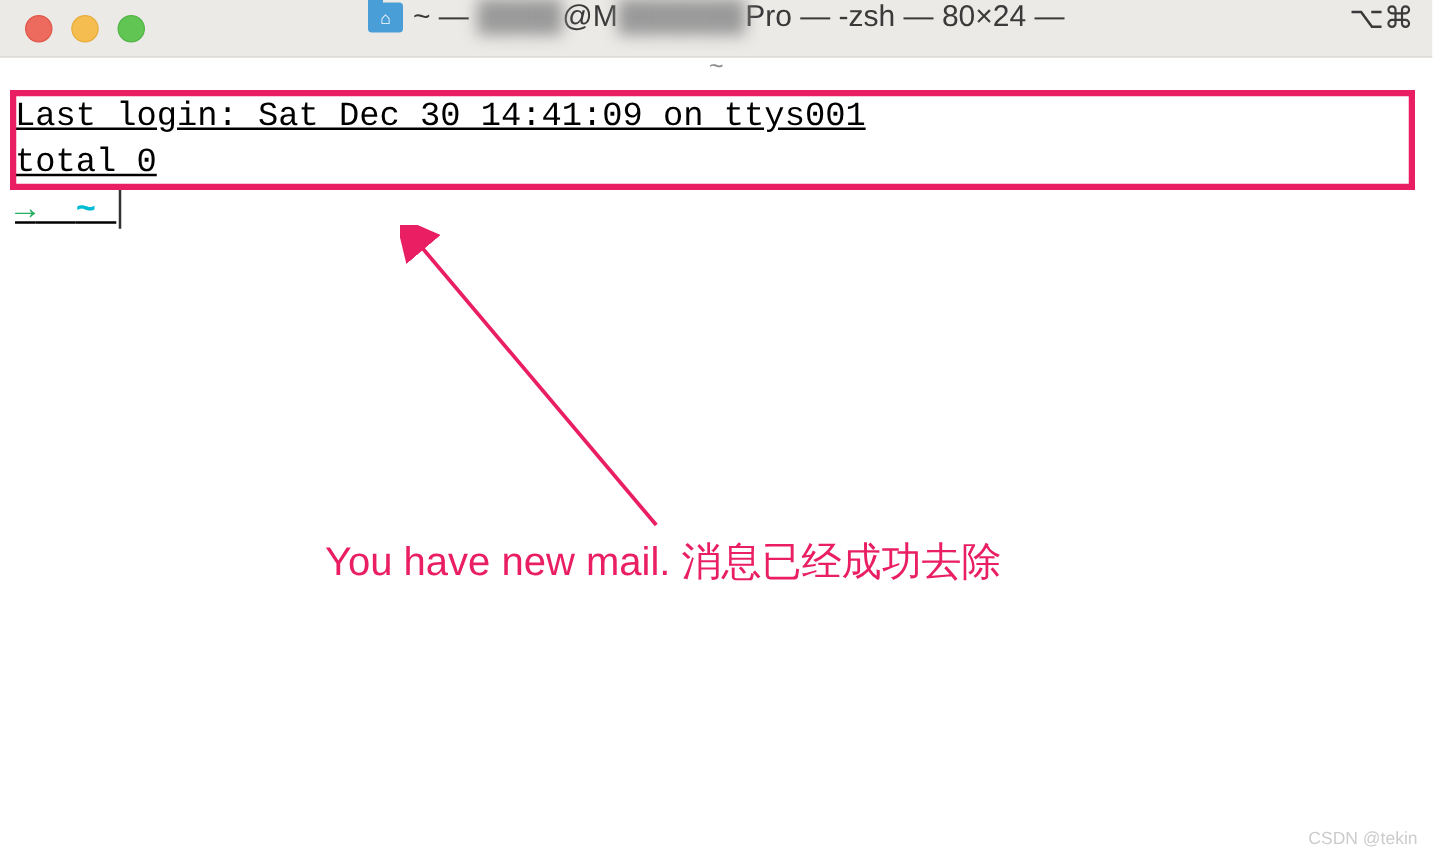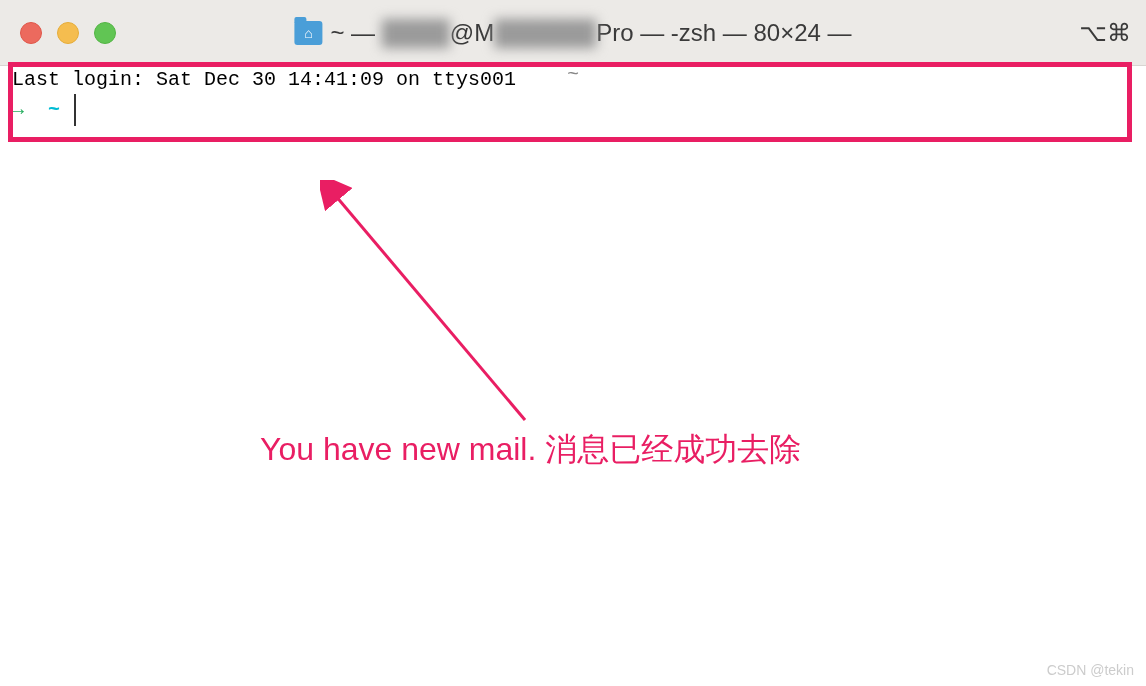--- a/index.html
+++ b/index.html
@@ -18,25 +18,24 @@
     }
     
     .window {
       width: 100%;
       height: 100%;
       background: #ffffff;
       position: relative;
     }
     
     .titlebar {
-      height: 66px;
+      height: 46px;
       background: #eceae7;
       display: flex;
-      align-items: center;
-      padding: 12px 20px;
+      padding: 0 20px;
       border-bottom: 1px solid #d8d5d2;
       position: relative;
     }
     
     .traffic-lights {
       display: flex;
       gap: 15px;
       align-items: center;
     }
     
@@ -123,24 +122,26 @@
       bottom: -20px;
       left: 50%;
       transform: translateX(-50%);
       color: #888;
       font-size: 20px;
     }
     
     .terminal-body {
       padding: 0;
       font-family: "SF Mono", Menlo, Monaco, "Courier New", monospace;
-      font-size: 20px;
+      font-size: 27px;
       line-height: 1.38;
       color: #000000;
       position: relative;
+      margin-top: 30px;
+      text-decoration: underline;
     }
     
     .highlight-box {
       border: 5px solid #e91e63;
       position: absolute;
       top: -4px;
       left: 8px;
       right: 14px;
       height: 80px;
       z-index: 1;
@@ -231,20 +232,21 @@
     <div class="tab-indicator">~</div>
   </div>
 
   <div class="terminal-body">
 
     <div class="highlight-box"></div>
 
     <div class="terminal-line">Last login: Sat Dec 30 14:41:09 on ttys001</div>
 
 
+    <div class="terminal-line">total 0</div>
 
 
     <div class="terminal-line"><span class="prompt-arrow">→</span>  <span class="prompt-tilde">~</span> <span class="cursor"></span></div>
 
   </div>
 
   <svg class="annotation-arrow" viewBox="0 0 240 260">
     <defs>
       <marker id="arrowhead" markerWidth="12" markerHeight="12" refX="2" refY="6" orient="auto">
         <polygon points="0 0, 12 6, 0 12" fill="#e91e63"></polygon>

